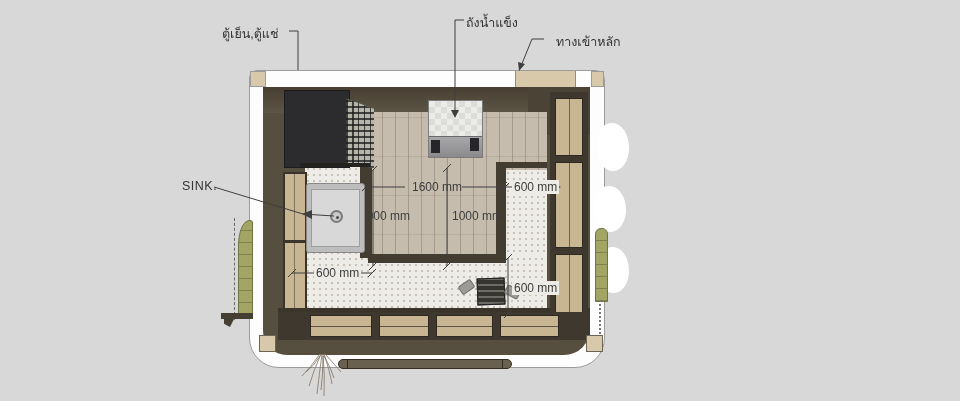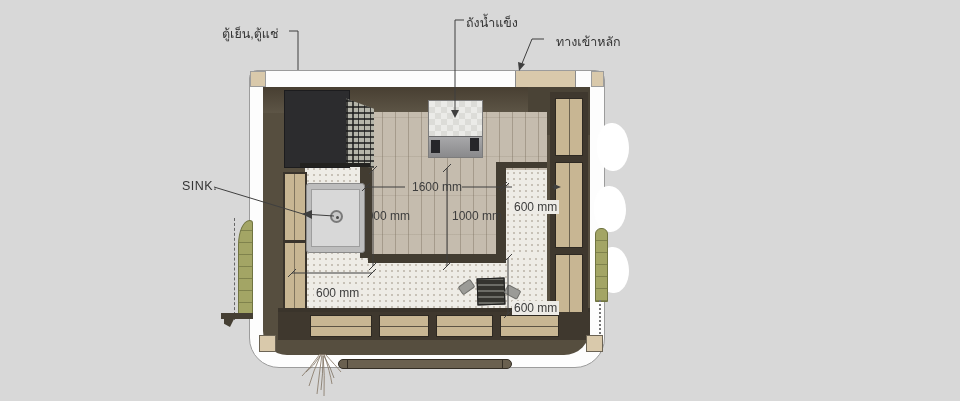--- a/index.html
+++ b/index.html
@@ -1,21 +1,21 @@
 <!DOCTYPE html>
 <html><head>
 <meta charset="utf-8">
 <style>
   html,body{margin:0;padding:0;}
   #stage{position:relative;width:960px;height:401px;background:#d8d8d8;overflow:hidden;
          font-family:"Liberation Sans",sans-serif;color:#3c3c3c;}
   .abs{position:absolute;}
   .lbl{position:absolute;font-size:12.5px;color:#343434;white-space:nowrap;}
   .dim{position:absolute;font-size:12px;color:#3d3d3d;white-space:nowrap;}
-  .dim.bg{background:#edebe6;padding:0 2px;margin-top:20px;}
+  .dim.bg{background:#edebe6;padding:0 2px;}
   .shell{left:249px;top:70px;width:356px;height:298px;background:#fdfdfd;
          border:1px solid #9c9c9c;border-radius:8px 10px 30px 30px;box-sizing:border-box;}
   .entr{left:515px;top:71px;width:60px;height:16px;background:#d9c9ab;
         border-left:1px solid #8c8c8c;border-bottom:1px solid #b9ac92;}
   .gapline{top:71px;width:1px;height:16px;background:#8c8c8c;}
   .post{background:#d9c9ab;border:1px solid #9c9c9c;box-sizing:border-box;}
   .wallin{left:263px;top:87px;width:327px;height:268px;background:#564e3f;
           border-radius:2px 2px 26px 24px;}
   .walltop{left:263px;top:87px;width:327px;height:26px;
            background:linear-gradient(#483f32,#5d5546);}

